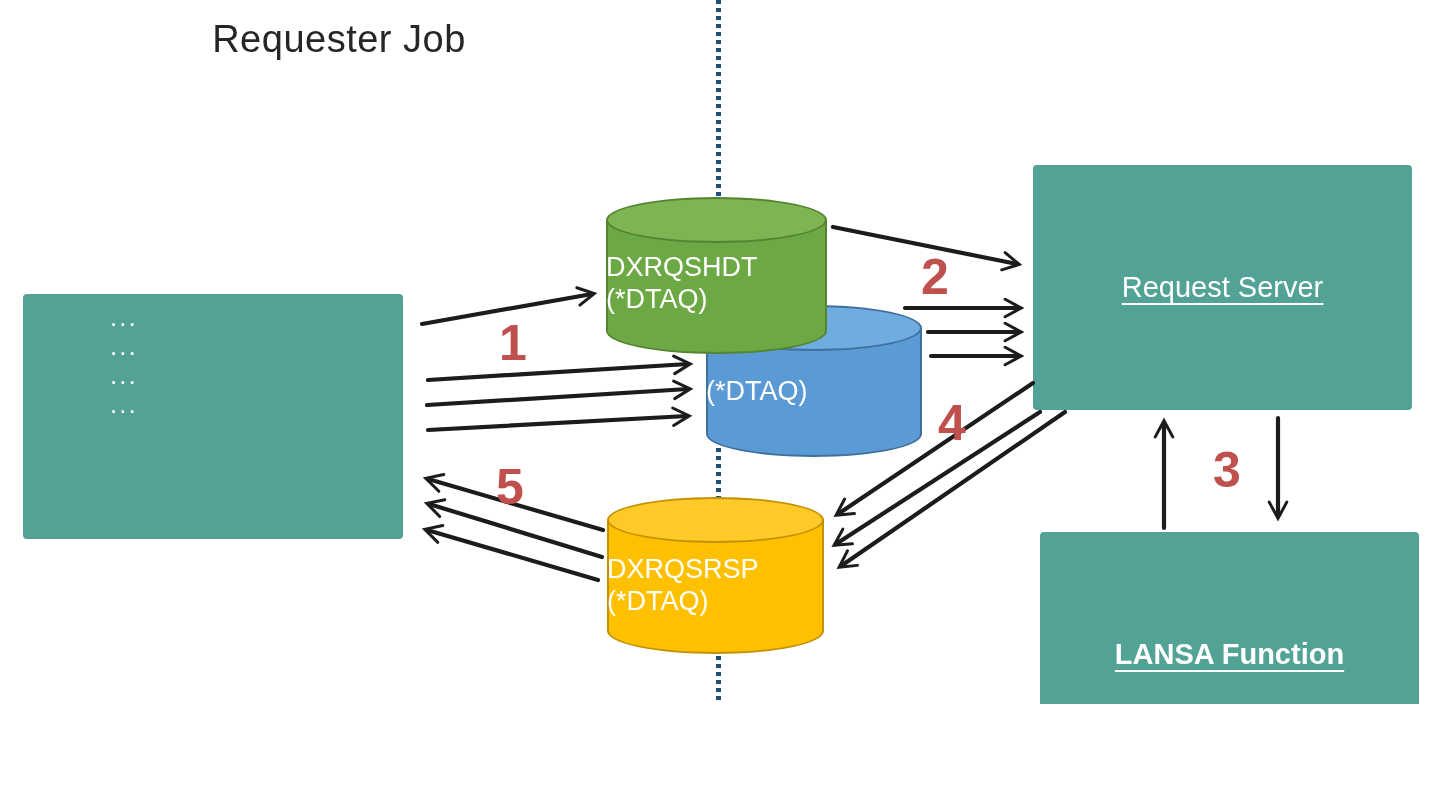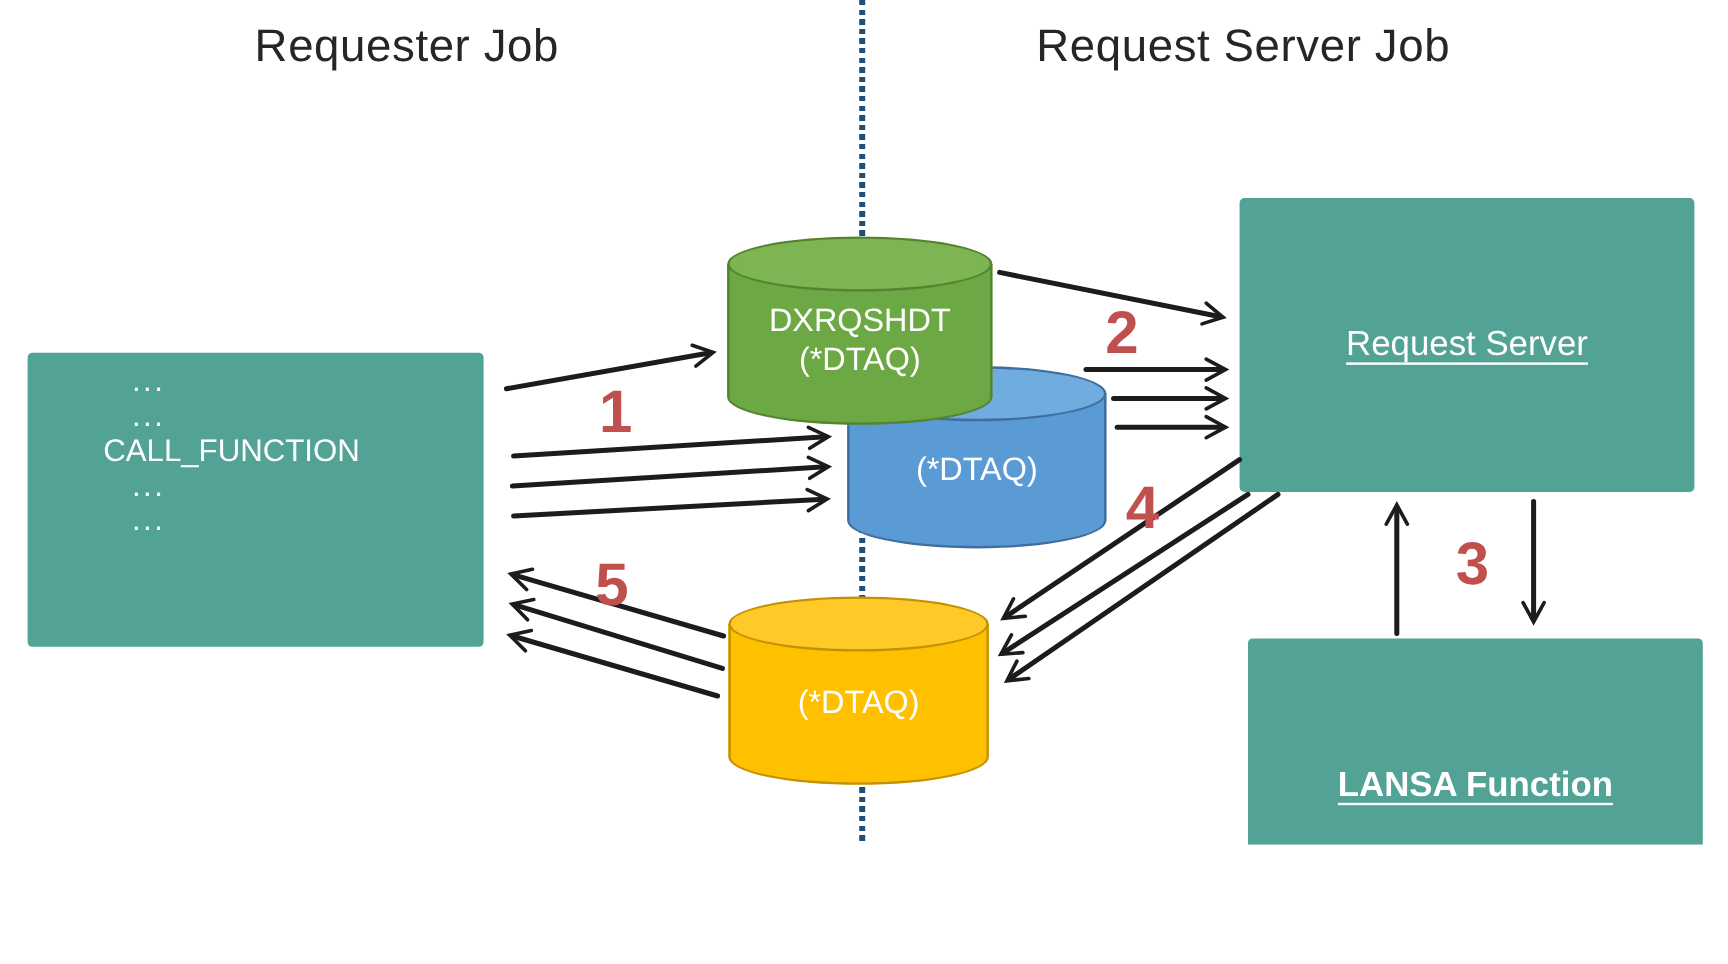--- a/index.html
+++ b/index.html
@@ -38,21 +38,21 @@
   .code-lines .dots{padding-left:24px;letter-spacing:2px;}
   
   .cyl{position:absolute;}
   .cyl-bot,.cyl-top{
     position:absolute;left:0;right:0;height:46px;border-radius:50%;box-sizing:border-box;
   }
   .cyl-side{
     position:absolute;left:0;right:0;top:23px;bottom:23px;box-sizing:border-box;
   }
   .cyl-label{
-    position:absolute;inset:0;display:flex;flex-direction:column;align-items:center;
+    position:absolute;inset:0;display:flex;flex-direction:column;align-items:flex-start;
     justify-content:center;color:#ffffff;font-size:27px;line-height:32px;z-index:4;
   }
   
   #cyl-hdt{left:606px;top:197px;width:221px;height:157px;z-index:3;}
   #cyl-hdt .cyl-bot{bottom:0;background:#6CA944;border:2px solid #55832f;}
   #cyl-hdt .cyl-side{background:#6CA944;border-left:2px solid #55832f;border-right:2px solid #55832f;}
   #cyl-hdt .cyl-top{top:0;background:#7cb551;border:2px solid #55832f;}
   #cyl-hdt .cyl-label{padding-top:14px;}
   
   #cyl-dtl{left:706px;top:305px;width:216px;height:152px;z-index:2;}
@@ -79,29 +79,27 @@
   #step-3{left:1195px;top:438px;}
   #step-4{left:920px;top:391px;}
   #step-5{left:478px;top:455px;}
 </style>
 </head>
 <body>
 
 <div id="canvas">
 
   <div class="job-title" id="title-left">Requester Job</div>
-  <div class="job-title" id="title-right">Request Server Job</div>
 
   <div id="divider"></div>
 
   <div class="teal-box" id="box-processing">
     <div class="code-lines">
       <div class="dots">...</div>
       <div class="dots">...</div>
-      <div>CALL_FUNCTION</div>
       <div class="dots">...</div>
       <div class="dots">...</div>
     </div>
   </div>
 
   <div class="teal-box" id="box-server">
     <div class="centered-label">
       <span class="ulined">Request Server</span>
     </div>
   </div>
@@ -129,20 +127,21 @@
     <div class="cyl-label">
       <div>(*DTAQ)</div>
     </div>
   </div>
 
   <div class="cyl" id="cyl-rsp">
     <div class="cyl-bot"></div>
     <div class="cyl-side"></div>
     <div class="cyl-top"></div>
     <div class="cyl-label">
+      <div>DXRQSRSP</div>
       <div>(*DTAQ)</div>
     </div>
   </div>
 
   <svg id="arrows" width="1440" height="803" viewBox="0 0 1440 803">
     <defs>
       <marker id="ah" viewBox="0 0 10 10" refX="7.5" refY="5" markerWidth="5.5" markerHeight="5.5" orient="auto" markerUnits="strokeWidth">
         <path d="M1.5,1.2 L8.5,5 L1.5,8.8" fill="none" stroke="#1c1c1c" stroke-width="1.3" stroke-linecap="round"></path>
       </marker>
     </defs>

